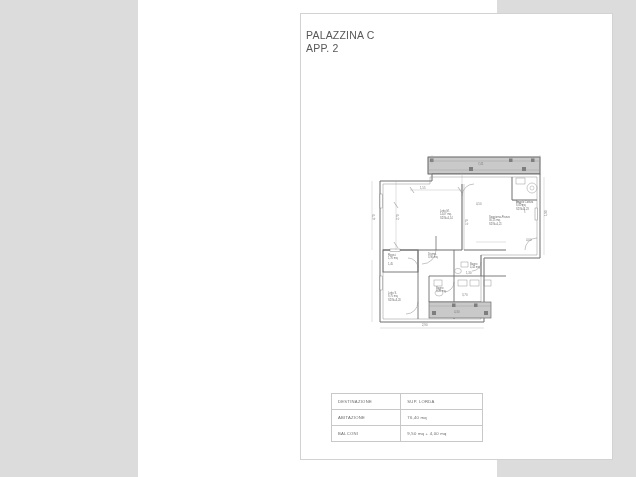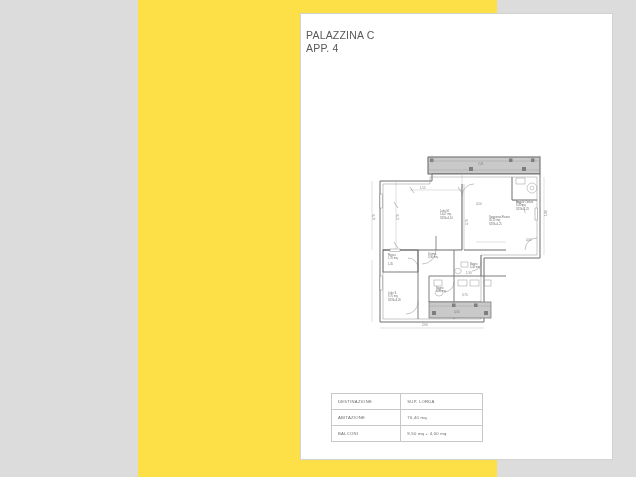--- a/index.html
+++ b/index.html
@@ -19,21 +19,21 @@
     left: 0; top: 0;
     width: 636px; height: 477px;
     background: #dcdcdc;
   }
   #page-canvas {
     position: absolute;
     left: 138px;
     top: 0px;
     width: 359px;
     height: 477px;
-    background: #fde047;
+    background: #ffffff;
   }
   #document-sheet {
     position: absolute;
     left: 162px;
     top: 13px;
     width: 313px;
     height: 447px;
     background: #ffffff;
     border: 1px solid #d2d2d2;
     box-sizing: border-box;
@@ -87,21 +87,21 @@
 <body>
 
 <div id="viewer-backdrop"></div>
 
 <div id="page-canvas">
 
   <div id="document-sheet"></div>
 
   <div id="title-block">
     <div class="title-line">PALAZZINA C</div>
-    <div class="title-line">APP. 4</div>
+    <div class="title-line">APP. 2</div>
   </div>
 
   <div id="floorplan">
     <svg width="185" height="185" viewBox="0 0 185 185" xmlns="http://www.w3.org/2000/svg">
       <g stroke="#6e6e70" fill="none" stroke-width="0.6">
 
         <rect x="62" y="7" width="112" height="17" fill="#c9c9c9" stroke="#70707 2" stroke-width="0.6"></rect>
         <rect x="62" y="7" width="112" height="17" fill="none" stroke="#6e6e70" stroke-width="0.7"></rect>
         <line x1="62" y1="11" x2="174" y2="11" stroke="#9a9a9c" stroke-width="0.4"></line>
         <line x1="62" y1="20" x2="174" y2="20" stroke="#9a9a9c" stroke-width="0.4"></line>

